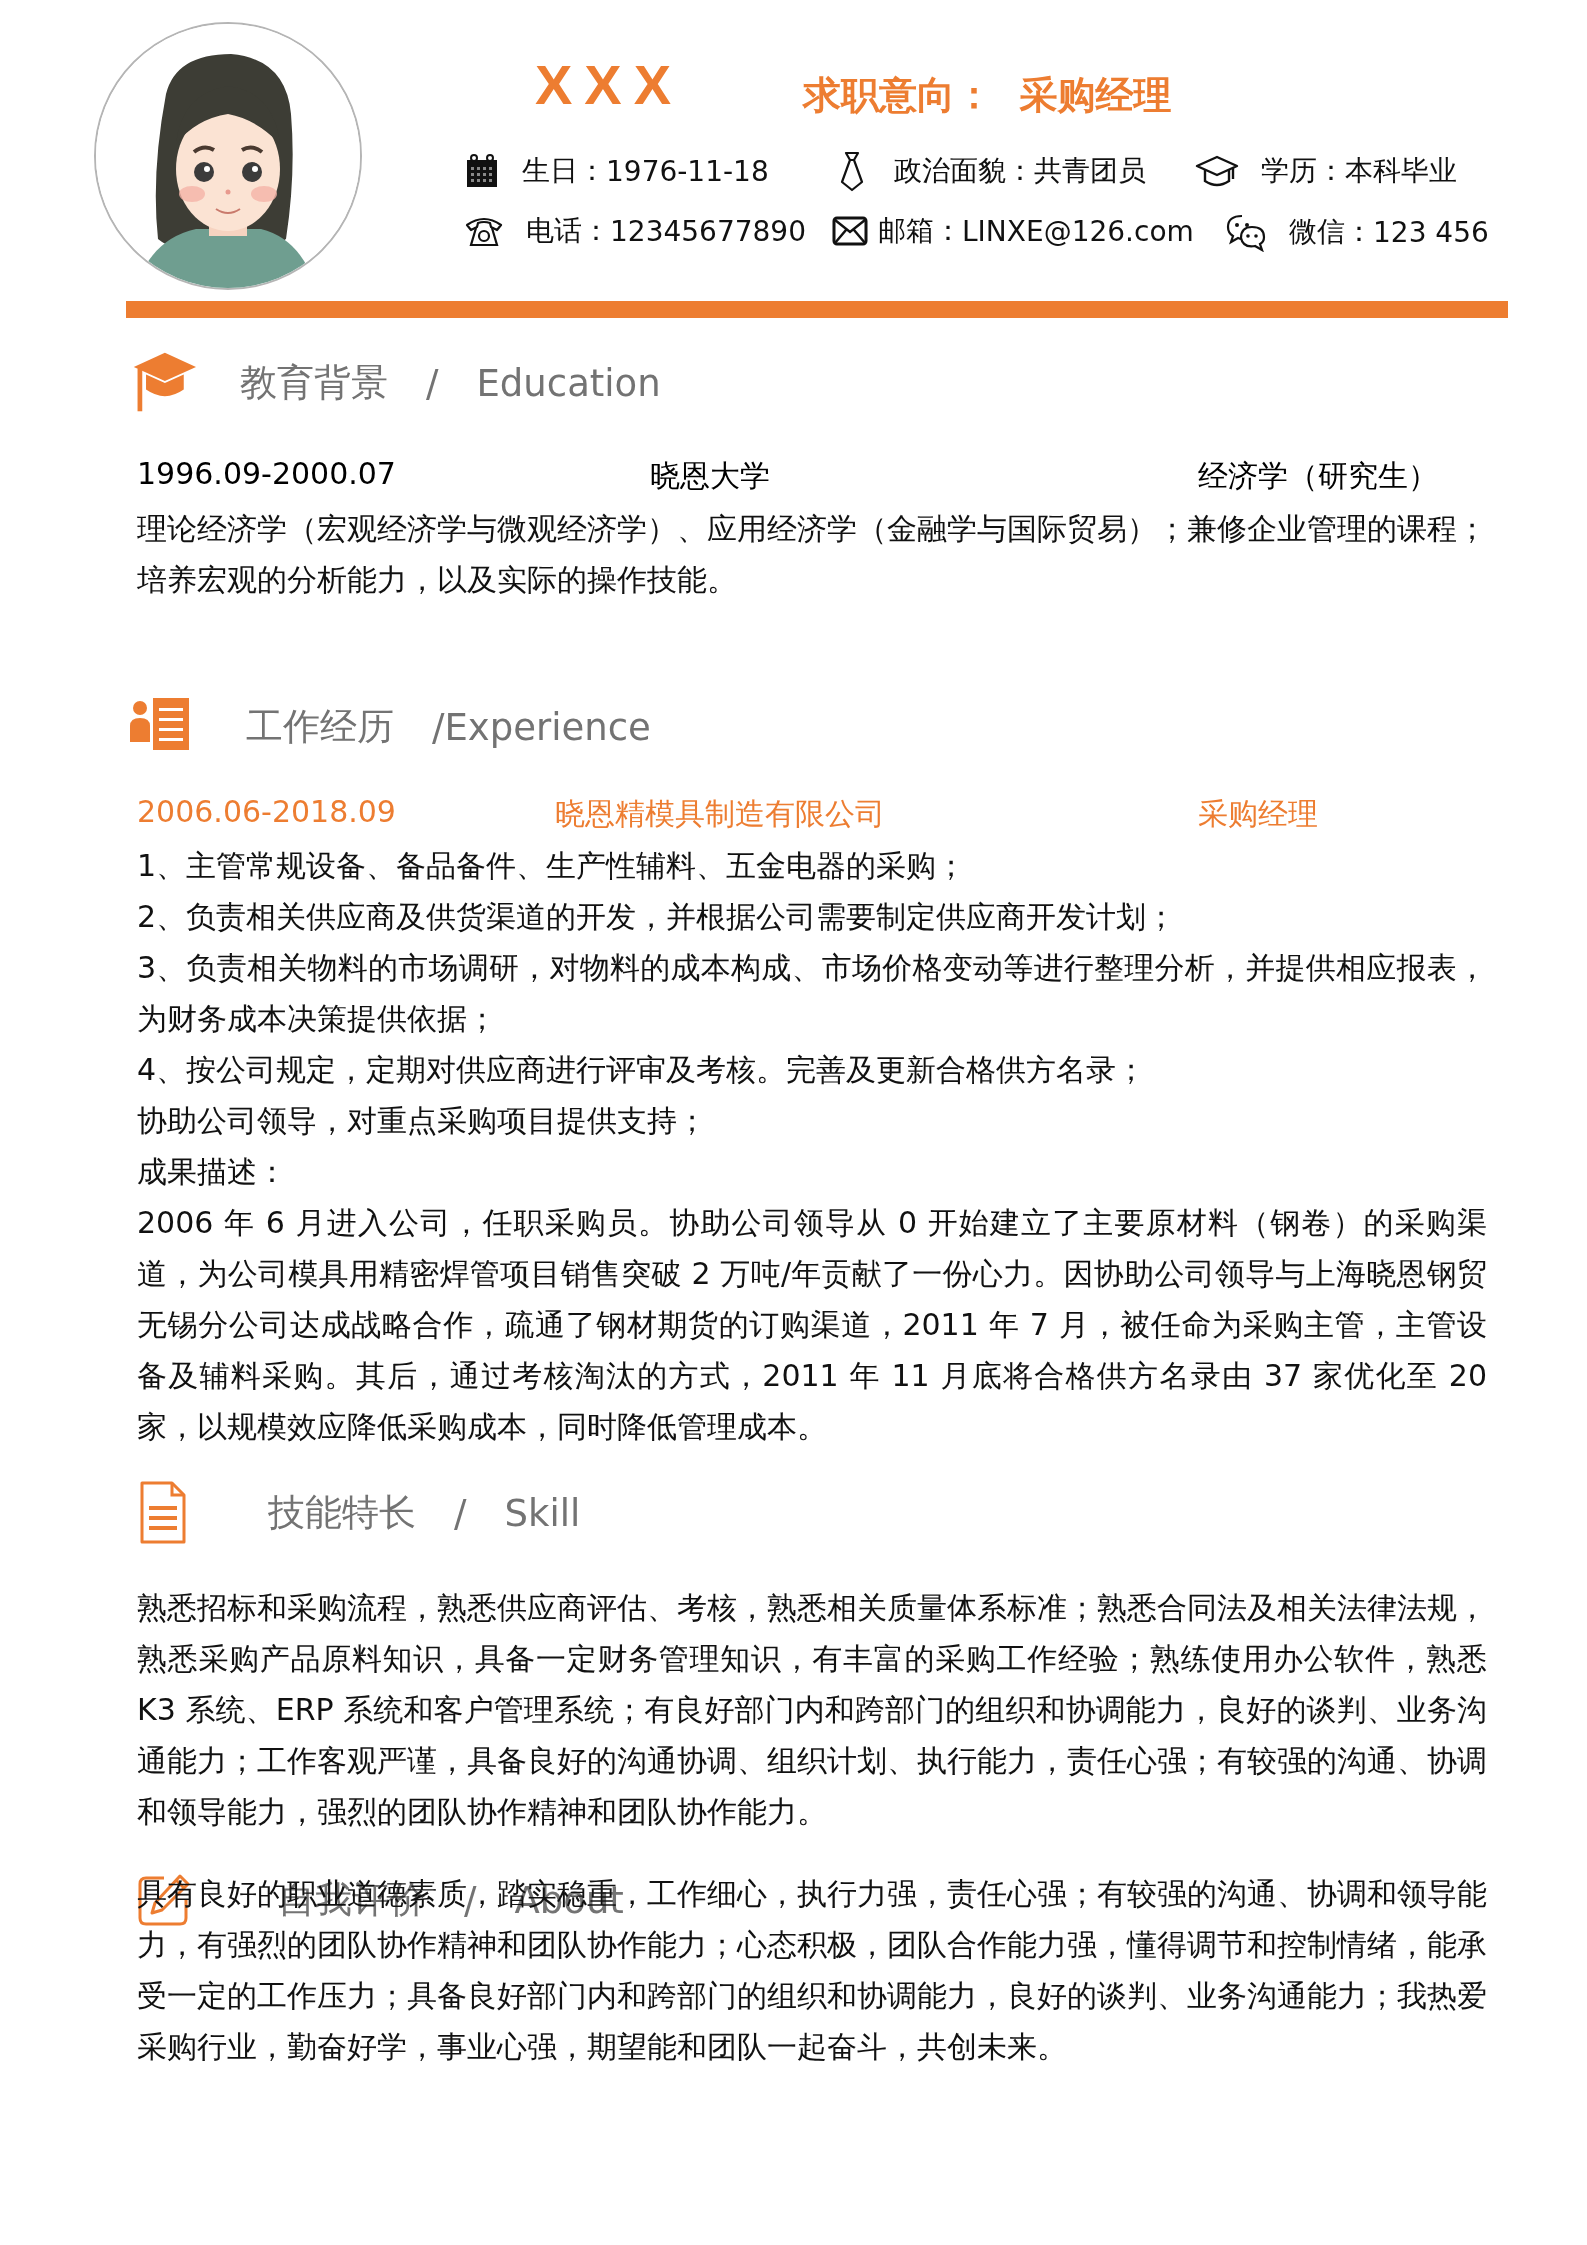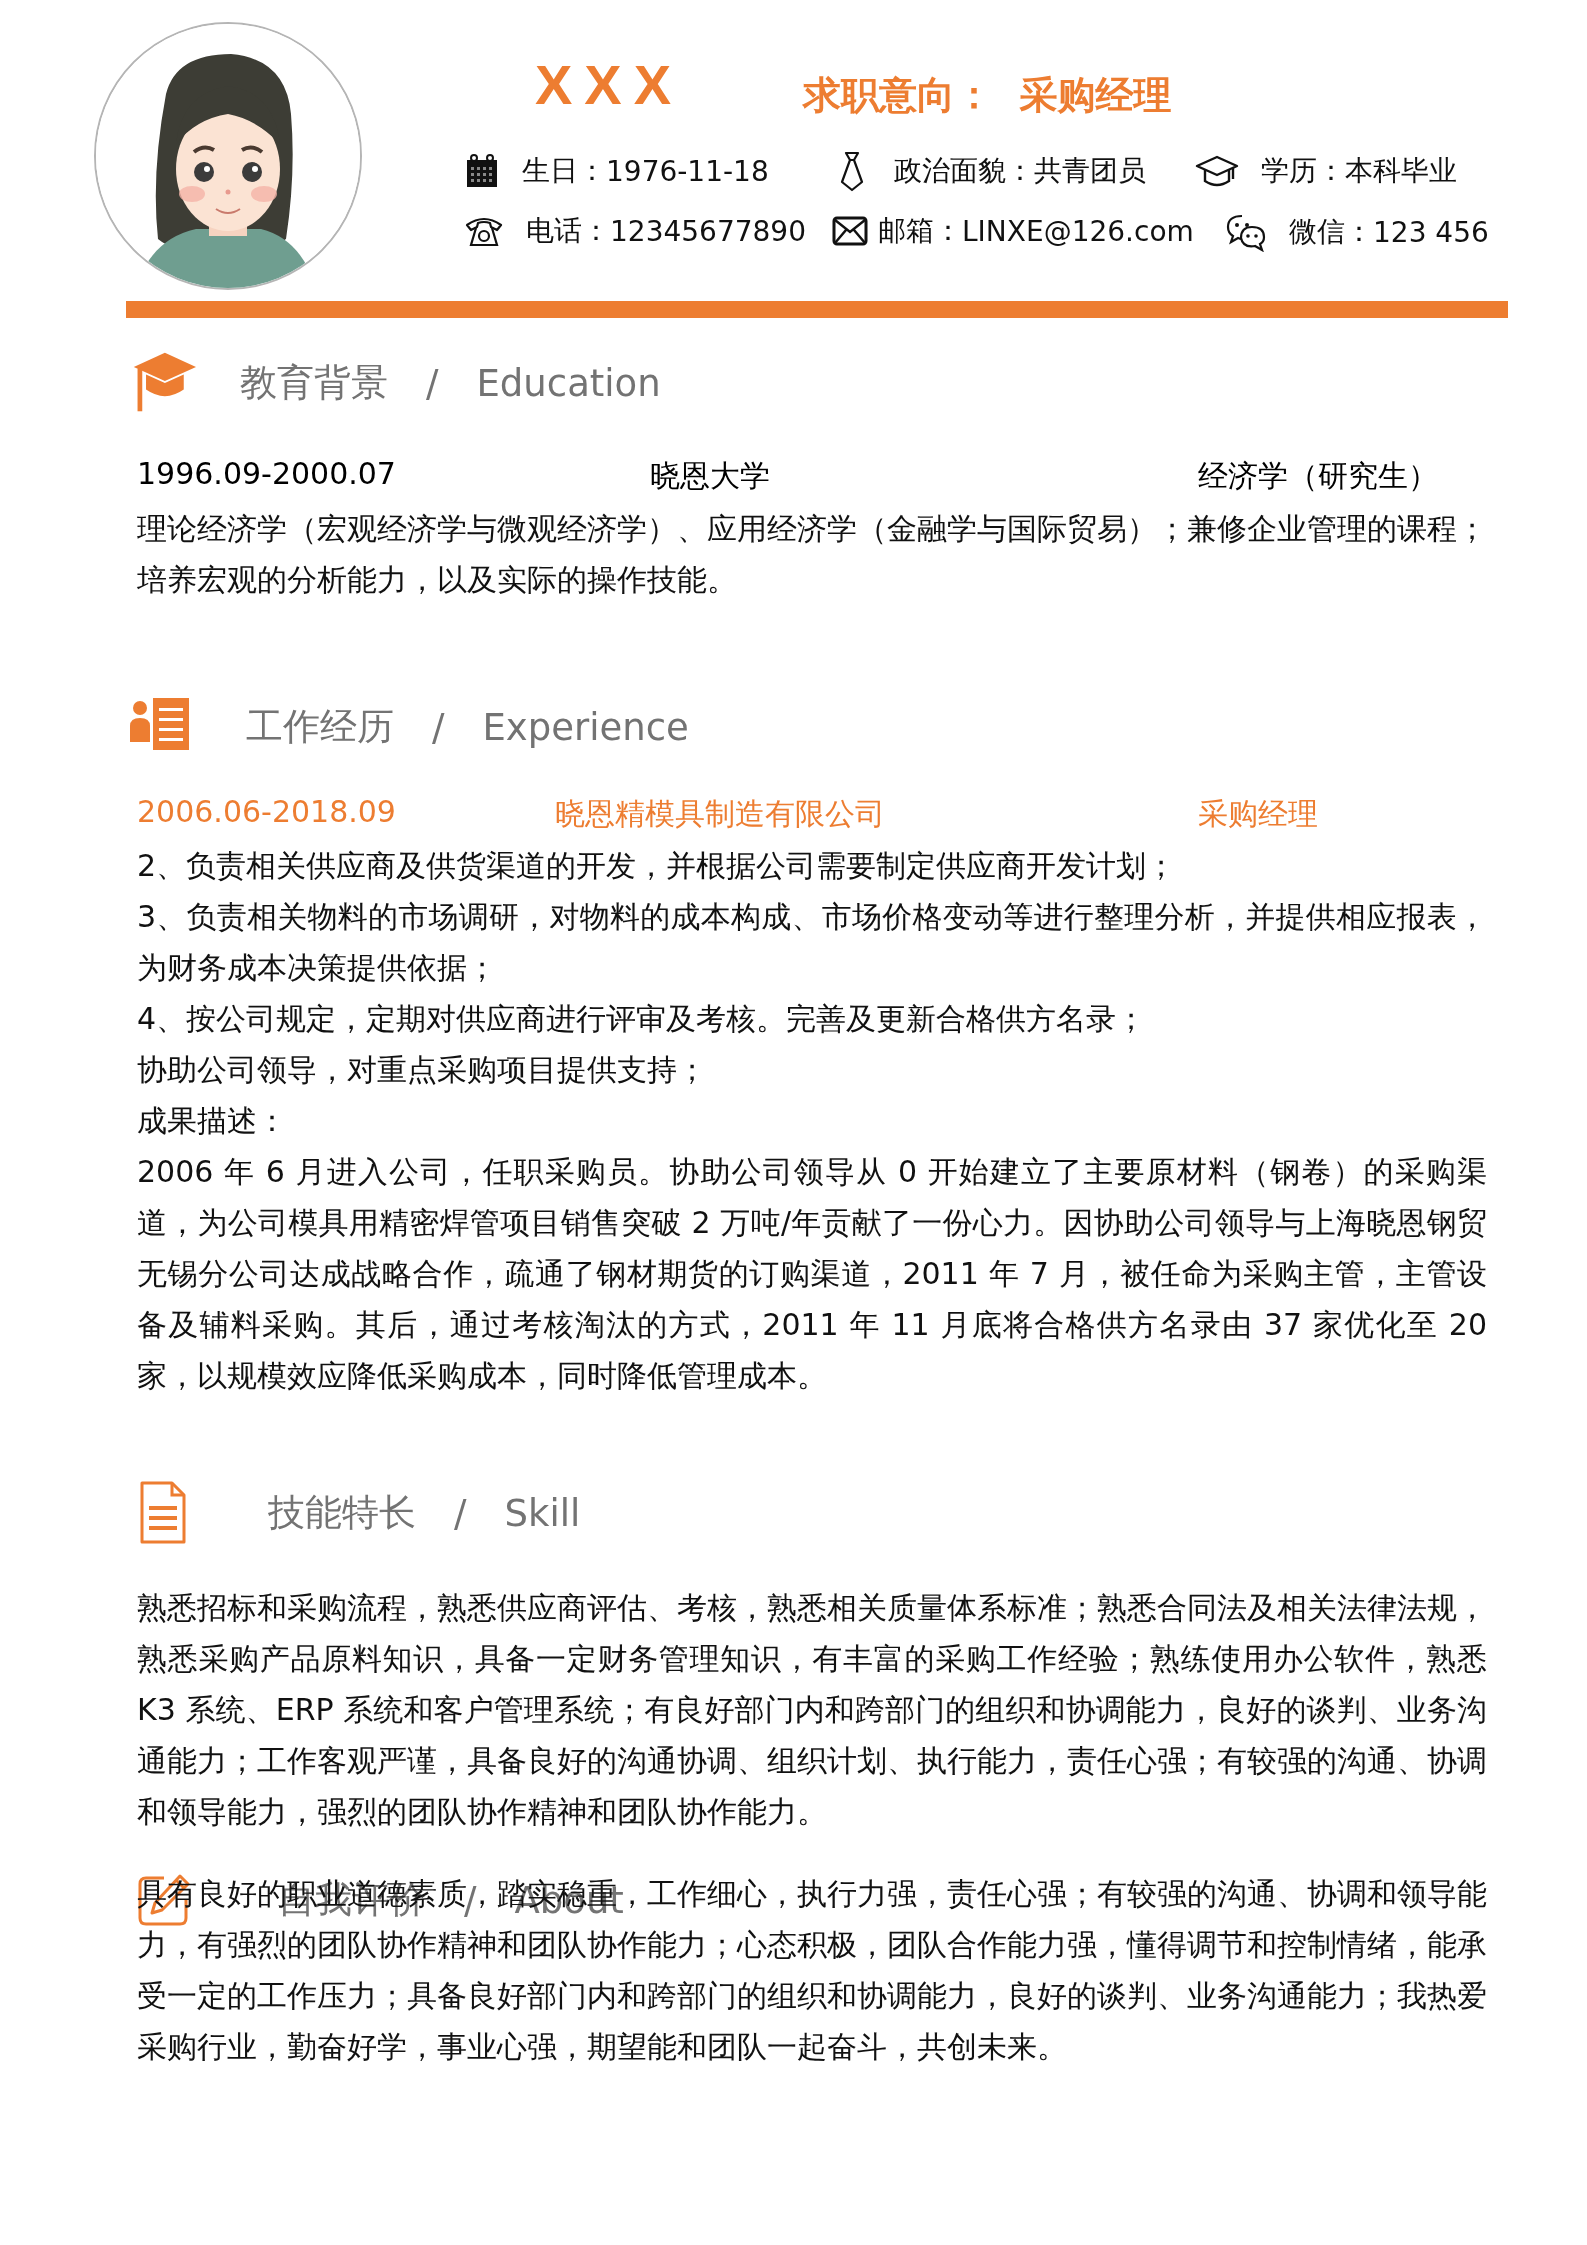--- a/index.html
+++ b/index.html
@@ -144,26 +144,27 @@
     <rect x="25" y="4" width="36" height="52" fill="#ED7D31"></rect>
     <g fill="#fff">
         <rect x="31" y="14" width="24" height="3"></rect>
         <rect x="31" y="24" width="24" height="3"></rect>
         <rect x="31" y="34" width="24" height="3"></rect>
         <rect x="31" y="44" width="24" height="3"></rect>
       </g>
   </svg>
   <span style="margin-left:52px">工作经历</span>
   <span style="margin-left:38px">/</span>
-  <span style="margin-left:38px">Experience</span>
+  <span style="">Experience</span>
 </div>
 <div class="abs orange-row" style="left:137px; top:794px; color:#ED7D31;">2006.06-2018.09</div>
 <div class="abs orange-row" style="left:555px; top:794px; color:#ED7D31;">晓恩精模具制造有限公司</div>
 <div class="abs orange-row" style="left:1198px; top:794px; color:#ED7D31;">采购经理</div>
 <div class="abs text" style="top:840px;">
+  <p>1、主管常规设备、备品备件、生产性辅料、五金电器的采购；</p>
   <p>2、负责相关供应商及供货渠道的开发，并根据公司需要制定供应商开发计划；</p>
   <p>3、负责相关物料的市场调研，对物料的成本构成、市场价格变动等进行整理分析，并提供相应报表，为财务成本决策提供依据；</p>
   <p>4、按公司规定，定期对供应商进行评审及考核。完善及更新合格供方名录；</p>
   <p>协助公司领导，对重点采购项目提供支持；</p>
   <p>成果描述：</p>
   <p>2006 年 6 月进入公司，任职采购员。协助公司领导从 0 开始建立了主要原材料（钢卷）的采购渠道，为公司模具用精密焊管项目销售突破 2 万吨/年贡献了一份心力。因协助公司领导与上海晓恩钢贸无锡分公司达成战略合作，疏通了钢材期货的订购渠道，2011 年 7 月，被任命为采购主管，主管设备及辅料采购。其后，通过考核淘汰的方式，2011 年 11 月底将合格供方名录由 37 家优化至 20 家，以规模效应降低采购成本，同时降低管理成本。</p>
 </div>
 
 <div class="abs sec-head" style="left:138px; top:1480px;">
   <svg class="sec-icon" viewBox="0 0 50 66" style="width:50px;">

